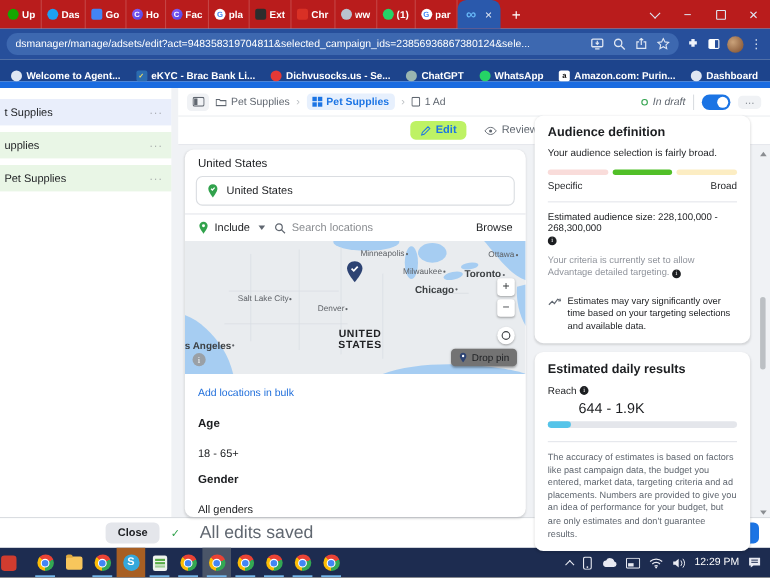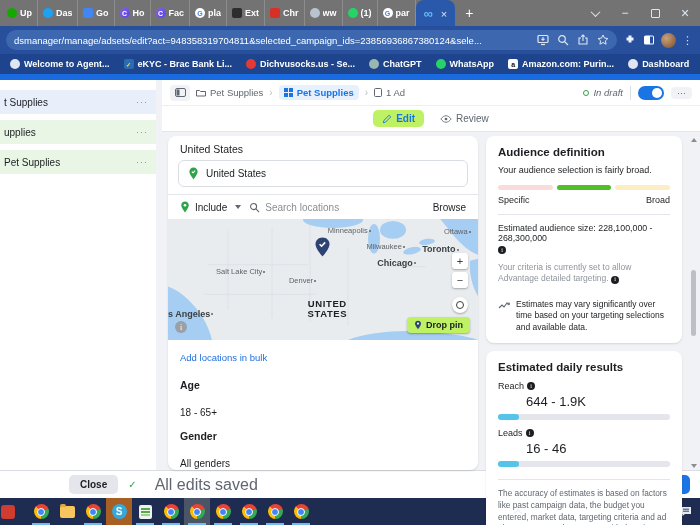--- a/index.html
+++ b/index.html
@@ -1,20 +1,20 @@
 <!DOCTYPE html>
 <html><head>
 <meta charset="utf-8">
 <style>
   * { margin:0; padding:0; box-sizing:border-box; }
   body { font-family:"Liberation Sans", sans-serif; background:#000; }
   .screen { width:700px; height:525px; position:relative; overflow:hidden; background:#f0f2f5; }
 
   
-  .tabbar { height:26px; background:#737373; display:flex; align-items:center; padding-left:2px; }
+  .tabbar { height:26px; background:#b91c1c; display:flex; align-items:center; padding-left:2px; }
   .tabs { display:flex; align-items:center; height:100%; flex:1; min-width:0; }
   .tab { display:flex; align-items:center; gap:3px; padding:0 5px; height:100%; max-width:40px; border-right:1px solid rgba(255,255,255,.18); cursor:pointer; }
   .tab-label { color:#fff; font-size:9px; font-weight:bold; white-space:nowrap; overflow:hidden; }
   .fav { width:10px; height:10px; border-radius:50%; flex:none; display:flex; align-items:center; justify-content:center; font-size:7px; font-weight:bold; color:#fff; }
   .fav-upwork{background:#14a800;} .fav-dash{background:#1da1f2;}
   .fav-gdocs{background:#4285f4; border-radius:2px;}
   .fav-c{background:linear-gradient(135deg,#8b5cf6,#4f46e5);} .fav-c::before{content:"C";}
   .fav-google{background:#fff;} .fav-google::before{content:"G"; color:#4285f4;}
   .fav-puzzle{background:#2d2d2d; border-radius:2px;}
   .fav-store{background:#d93025; border-radius:2px;}
@@ -33,21 +33,21 @@
 
   .toolbar { height:28px; background:#274f9b; display:flex; align-items:center; padding:0 6px; gap:6px; }
   .urlbar { flex:1; height:20px; background:#3d68b0; border-radius:10px; display:flex; align-items:center; padding:0 8px; gap:7px; min-width:0; }
   .url-text { flex:1; color:#fff; font-size:9.5px; white-space:nowrap; overflow:hidden; }
   .tb-icon { width:13px; height:13px; flex:none; display:flex; align-items:center; justify-content:center; cursor:pointer; }
   .tb-icon svg { width:12px; height:12px; }
   .avatar { width:15px; height:15px; border-radius:50%; background:radial-gradient(circle at 35% 35%, #caa27a, #7a4a2b); flex:none; cursor:pointer; }
   .menu-dots { color:#dfe6f2; font-size:11px; letter-spacing:1px; cursor:pointer; }
   .menu-dots::before{content:"⋮";}
 
-  .bookmarks { height:20px; background:#1d448c; display:flex; align-items:center; padding:0 10px; gap:14px; overflow:hidden; }
+  .bookmarks { height:20px; background:#1d448c; display:flex; align-items:flex-end; padding:0 10px; gap:14px; overflow:hidden; }
   .bm { display:flex; align-items:center; gap:4px; cursor:pointer; white-space:nowrap; }
   .bm-label { color:#fff; font-size:9px; font-weight:bold; }
   .bmfav { width:10px; height:10px; border-radius:50%; flex:none; display:flex; align-items:center; justify-content:center; font-size:7px; font-weight:bold; }
   .bm-globe{background:#dfe6f2;} .bm-ekyc{background:#2b6cb0; border-radius:2px;} .bm-ekyc::before{content:"✓"; color:#f6e05e; font-size:6px;}
   .bm-dich{background:#e53935;} .bm-gpt{background:#9ab6b0;} .bm-wa{background:#25d366;}
   .bm-amazon{background:#fff; border-radius:2px;} .bm-amazon::before{content:"a"; color:#111;}
 
   .page-strip { height:6px; background:#1a6be0; }
 
   
@@ -98,30 +98,30 @@
   .city { position:absolute; font-size:7.5px; color:#5f6368; white-space:nowrap; }
   .city::after { content:""; display:inline-block; width:2px; height:2px; background:#5f6368; border-radius:50%; margin-left:1px; vertical-align:middle; }
   .city.big { font-size:9px; font-weight:bold; color:#3c4043; }
   .country-label { position:absolute; left:45%; top:36%; font-size:9.5px; font-weight:bold; color:#202124; letter-spacing:.6px; text-align:center; line-height:1.15;margin-top:36px; }
   .map-pin { position:absolute; left:47%; top:15%; }
   .zoom-ctrl { position:absolute; right:10px; top:34px; display:flex; flex-direction:column; gap:3px; }
   .zbtn { width:16px; height:16px; background:#fff; border-radius:3px; box-shadow:0 1px 2px rgba(0,0,0,.3); display:flex; align-items:center; justify-content:center; font-size:11px; color:#3c4043; cursor:pointer; }
   .zbtn.plus::before{content:"+";} .zbtn.minus::before{content:"−";}
   .locate { width:16px; height:16px; background:#fff; border-radius:50%; box-shadow:0 1px 2px rgba(0,0,0,.3); margin-top:6px; display:flex; align-items:center; justify-content:center; cursor:pointer; }
   .locate::before { content:""; width:6px; height:6px; border:1.5px solid #3c4043; border-radius:50%; }
-  .drop-pin-btn { position:absolute; right:8px; bottom:7px; background:#bef264; border-radius:4px; box-shadow:0 1px 2px rgba(0,0,0,.3); padding:3px 7px; display:flex; align-items:center; gap:4px; font-size:9px; font-weight:bold; color:#1c1e21; cursor:pointer; }
+  .drop-pin-btn { position:absolute; right:8px; bottom:7px; background:#737373; border-radius:4px; box-shadow:0 1px 2px rgba(0,0,0,.3); padding:3px 7px; display:flex; align-items:center; gap:4px; font-size:9px; font-weight:normal; color:#1c1e21; cursor:pointer; }
   .map-info { position:absolute; left:7px; bottom:7px; width:12px; height:12px; background:#9aa0a6; border-radius:50%; color:#fff; font-size:8px; font-family:"Liberation Serif",serif; display:flex; align-items:center; justify-content:center; cursor:pointer; }
   .map-info::before{content:"i";}
 
   .card-lower { padding:7px 12px; }
   .bulk-link { font-size:9.5px; color:#216fdb; cursor:pointer; display:inline-block; margin-bottom:8px; }
   .sec-h { font-size:10.5px; font-weight:bold; color:#1c1e21; margin-top:8px; }
   .sec-v { font-size:10px; color:#1c1e21; margin-top:16px; }
 
-  .right-col { flex:1; display:flex; flex-direction:column; gap:8px; min-width:0; }
+  .right-col { flex:1; display:flex; flex-direction:column; gap:8px; min-width:0;justify-content:center; }
   .aud-card, .res-card { padding:10px 12px; }
   .panel-h { font-size:11.5px; font-weight:bold; color:#1c1e21; }
   .aud-sub { font-size:9px; color:#1c1e21; margin-top:7px; }
   .gauge { display:flex; gap:4px; margin-top:10px; }
   .gauge span { flex:1; height:5px; border-radius:3px; }
   .g-pink{background:#f9dcda;} .g-green{background:#51bf28;} .g-yellow{background:#fcedc3;}
   .gauge-labels { display:flex; justify-content:space-between; font-size:9px; color:#1c1e21; margin-top:5px; }
   .divider { border-top:1px solid #e4e6eb; margin:9px 0 8px; }
   .size-line { font-size:8.8px; color:#1c1e21; display:flex; align-items:center; gap:3px; flex-wrap:wrap; }
   .info-i { width:8px; height:8px; background:#1c1e21; border-radius:50%; color:#fff; font-size:6px; font-family:"Liberation Serif",serif; display:inline-flex; align-items:center; justify-content:center; flex:none; cursor:pointer; }
@@ -135,21 +135,21 @@
   .bar-fill { height:100%; width:12%; background:#55c4e9; border-radius:3px; }
   .res-disclaimer { font-size:8.3px; color:#606770; line-height:1.4; border-top:1px solid #e4e6eb; margin-top:12px; padding-top:8px; }
 
   .scroll-col { width:8px; flex:none; position:relative; }
   .scroll-up, .scroll-down { position:absolute; left:1px; width:0; height:0; border-left:3px solid transparent; border-right:3px solid transparent; cursor:pointer; }
   .scroll-up { top:2px; border-bottom:4px solid #8a8d91; }
   .scroll-down { bottom:2px; border-top:4px solid #8a8d91; }
   .scroll-thumb { position:absolute; left:1px; top:40%; width:5px; height:20%; background:#bcc0c4; border-radius:3px; cursor:pointer; }
 
   
-  .footer { height:28px; background:#fff; border-top:1px solid #dadde1; display:flex; align-items:center; padding:0 10px 0 69px; gap:10px; }
+  .footer { height:28px; background:#fff; border-top:1px solid #dadde1; display:flex; align-items:center; padding:0 10px 0 96px; gap:10px; }
   .close-btn { background:#e4e6eb; border:none; border-radius:5px; padding:4px 11px; font-size:10px; font-weight:bold; color:#1c1e21; font-family:inherit; cursor:pointer; }
   .saved { display:flex; align-items:center; gap:18px; font-size:16px; color:#606770;text-align:right; }
   .saved-check { color:#31a24c; font-size:10px; }
   .saved-check::before{content:"✓";}
   .footer-spacer { flex:1; }
   .back-btn { background:none; border:none; font-size:10px; font-weight:bold; color:#1c1e21; font-family:inherit; padding:4px 10px; cursor:pointer; }
   .next-btn { background:#1b74e4; border:none; border-radius:5px; padding:4px 14px; font-size:10px; font-weight:bold; color:#fff; font-family:inherit; cursor:pointer; }
 
   
   .taskbar { height:27px; background:#1d2c50; display:flex; align-items:center; padding:0 2px; }
@@ -513,30 +513,20 @@
             <div class="metric">
               <div class="metric-label">
                   <span>Reach</span>
                   <span class="info-i"></span>
                 </div>
               <div class="metric-value">644 - 1.9K</div>
               <div class="bar-track">
                   <div class="bar-fill"></div>
                 </div>
             </div>
-            <div class="metric">
-              <div class="metric-label">
-                  <span>Leads</span>
-                  <span class="info-i"></span>
-                </div>
-              <div class="metric-value">16 - 46</div>
-              <div class="bar-track">
-                  <div class="bar-fill"></div>
-                </div>
-            </div>
             <div class="res-disclaimer">The accuracy of estimates is based on factors like past campaign data, the budget you entered, market data, targeting criteria and ad placements. Numbers are provided to give you an idea of performance for your budget, but are only estimates and don't guarantee results.</div>
           </div>
         </div>
 
         <div class="scroll-col">
           <span class="scroll-up"></span>
           <span class="scroll-thumb"></span>
           <span class="scroll-down"></span>
         </div>
       </div>

